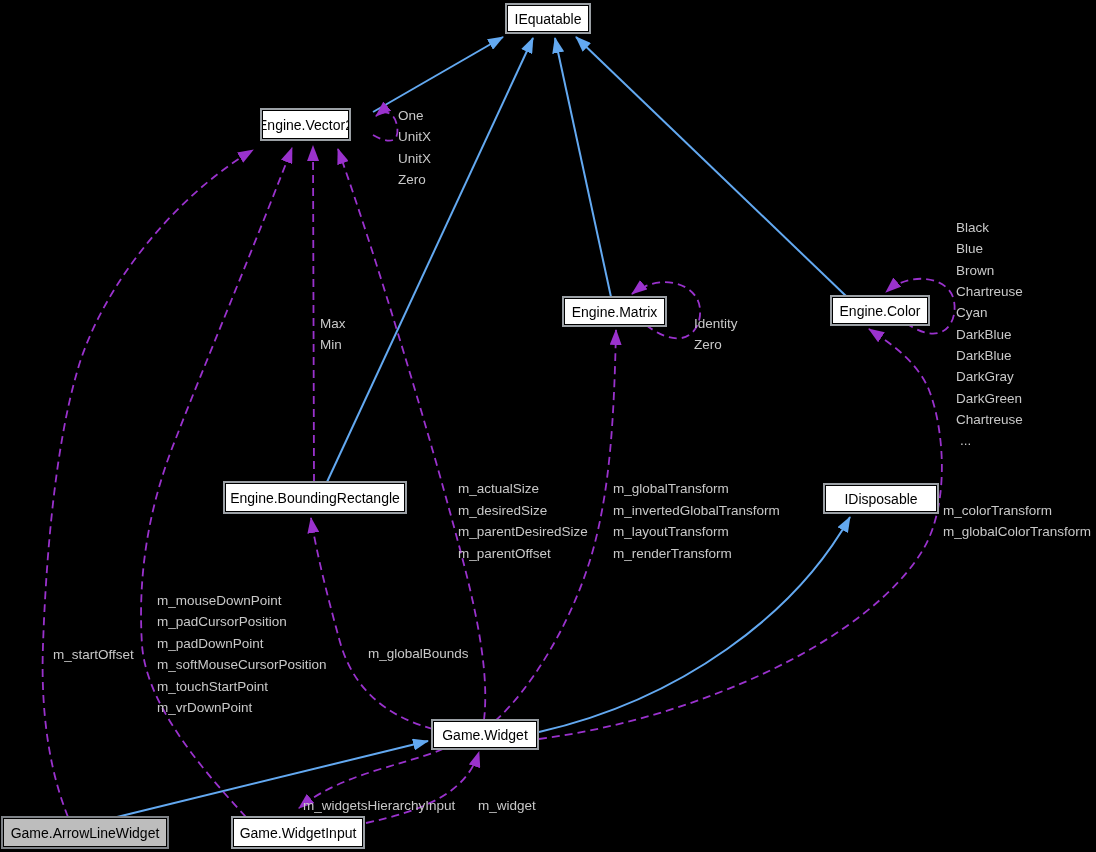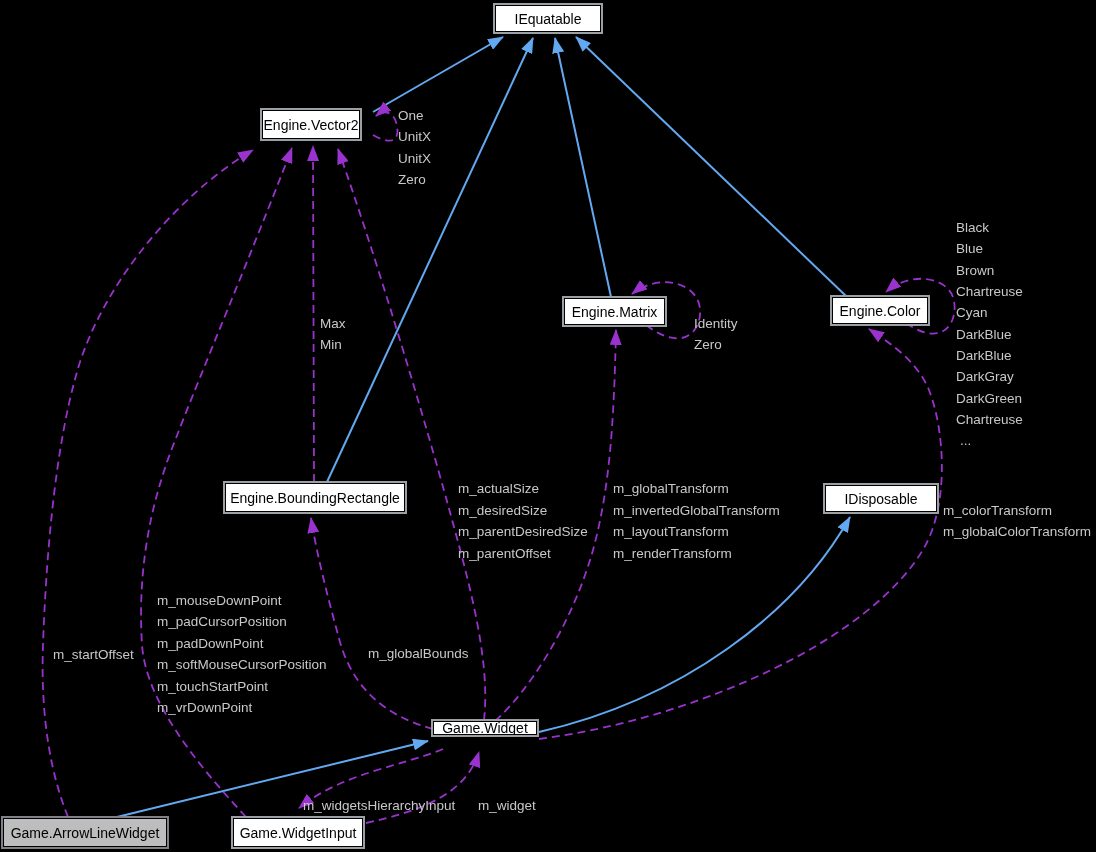--- a/index.html
+++ b/index.html
@@ -67,27 +67,27 @@
     <path class="use" marker-end="url(#ap)" d="M 433,729 C 385,716 353,688 340,642 C 329,602 317,556 311,518"></path>
     <path class="use" marker-end="url(#ap)" d="M 495,721 C 528,692 572,625 593,550 C 610,488 614,420 616,330"></path>
     <path class="use" marker-end="url(#ap)" d="M 539,739 C 700,718 872,638 924,548 C 950,502 944,428 929,390 C 917,361 890,343 869,329"></path>
     <path class="use" marker-end="url(#ap)" d="M 443,749 C 402,766 342,773 299,808"></path>
     <path class="use" marker-end="url(#ap)" d="M 366,823 C 425,810 466,793 479,752"></path>
     <path class="use" marker-end="url(#ap)" d="M 373,135 C 396,148 399,136 397,126 C 395,112 384,109 376,116"></path>
     <path class="use" marker-end="url(#ap)" d="M 646,325 C 684,354 702,330 700,309 C 698,283 660,272 632,294"></path>
     <path class="use" marker-end="url(#ap)" d="M 906,323 C 943,349 958,322 954,301 C 950,277 911,270 886,292"></path>
   </svg>
 
-  <div class="node" style="left:495px;top:5px;width:106px;height:27px">IEquatable</div>
-  <div class="node" style="left:262px;top:110px;width:98px;height:29px">Engine.Vector2</div>
+  <div class="node" style="left:507px;top:5px;width:82px;height:27px">IEquatable</div>
+  <div class="node" style="left:262px;top:110px;width:87px;height:29px">Engine.Vector2</div>
   <div class="node" style="left:564px;top:298px;width:101px;height:27px">Engine.Matrix</div>
   <div class="node" style="left:832px;top:297px;width:96px;height:27px">Engine.Color</div>
   <div class="node" style="left:225px;top:483px;width:180px;height:29px">Engine.BoundingRectangle</div>
   <div class="node" style="left:825px;top:485px;width:112px;height:27px">IDisposable</div>
-  <div class="node" style="left:433px;top:721px;width:104px;height:14px">Game.Widget</div>
+  <div class="node" style="left:433px;top:721px;width:104px;height:27px">Game.Widget</div>
   <div class="node current" style="left:3px;top:818px;width:164px;height:29px">Game.ArrowLineWidget</div>
   <div class="node" style="left:233px;top:818px;width:130px;height:29px">Game.WidgetInput</div>
 
   <div class="elabel" style="left:398px;top:87px">One</div>
   <div class="elabel" style="left:398px;top:108px">UnitX</div>
   <div class="elabel" style="left:398px;top:130px">UnitX</div>
   <div class="elabel" style="left:398px;top:151px">Zero</div>
 
   <div class="elabel" style="left:320px;top:295px">Max</div>
   <div class="elabel" style="left:320px;top:316px">Min</div>

